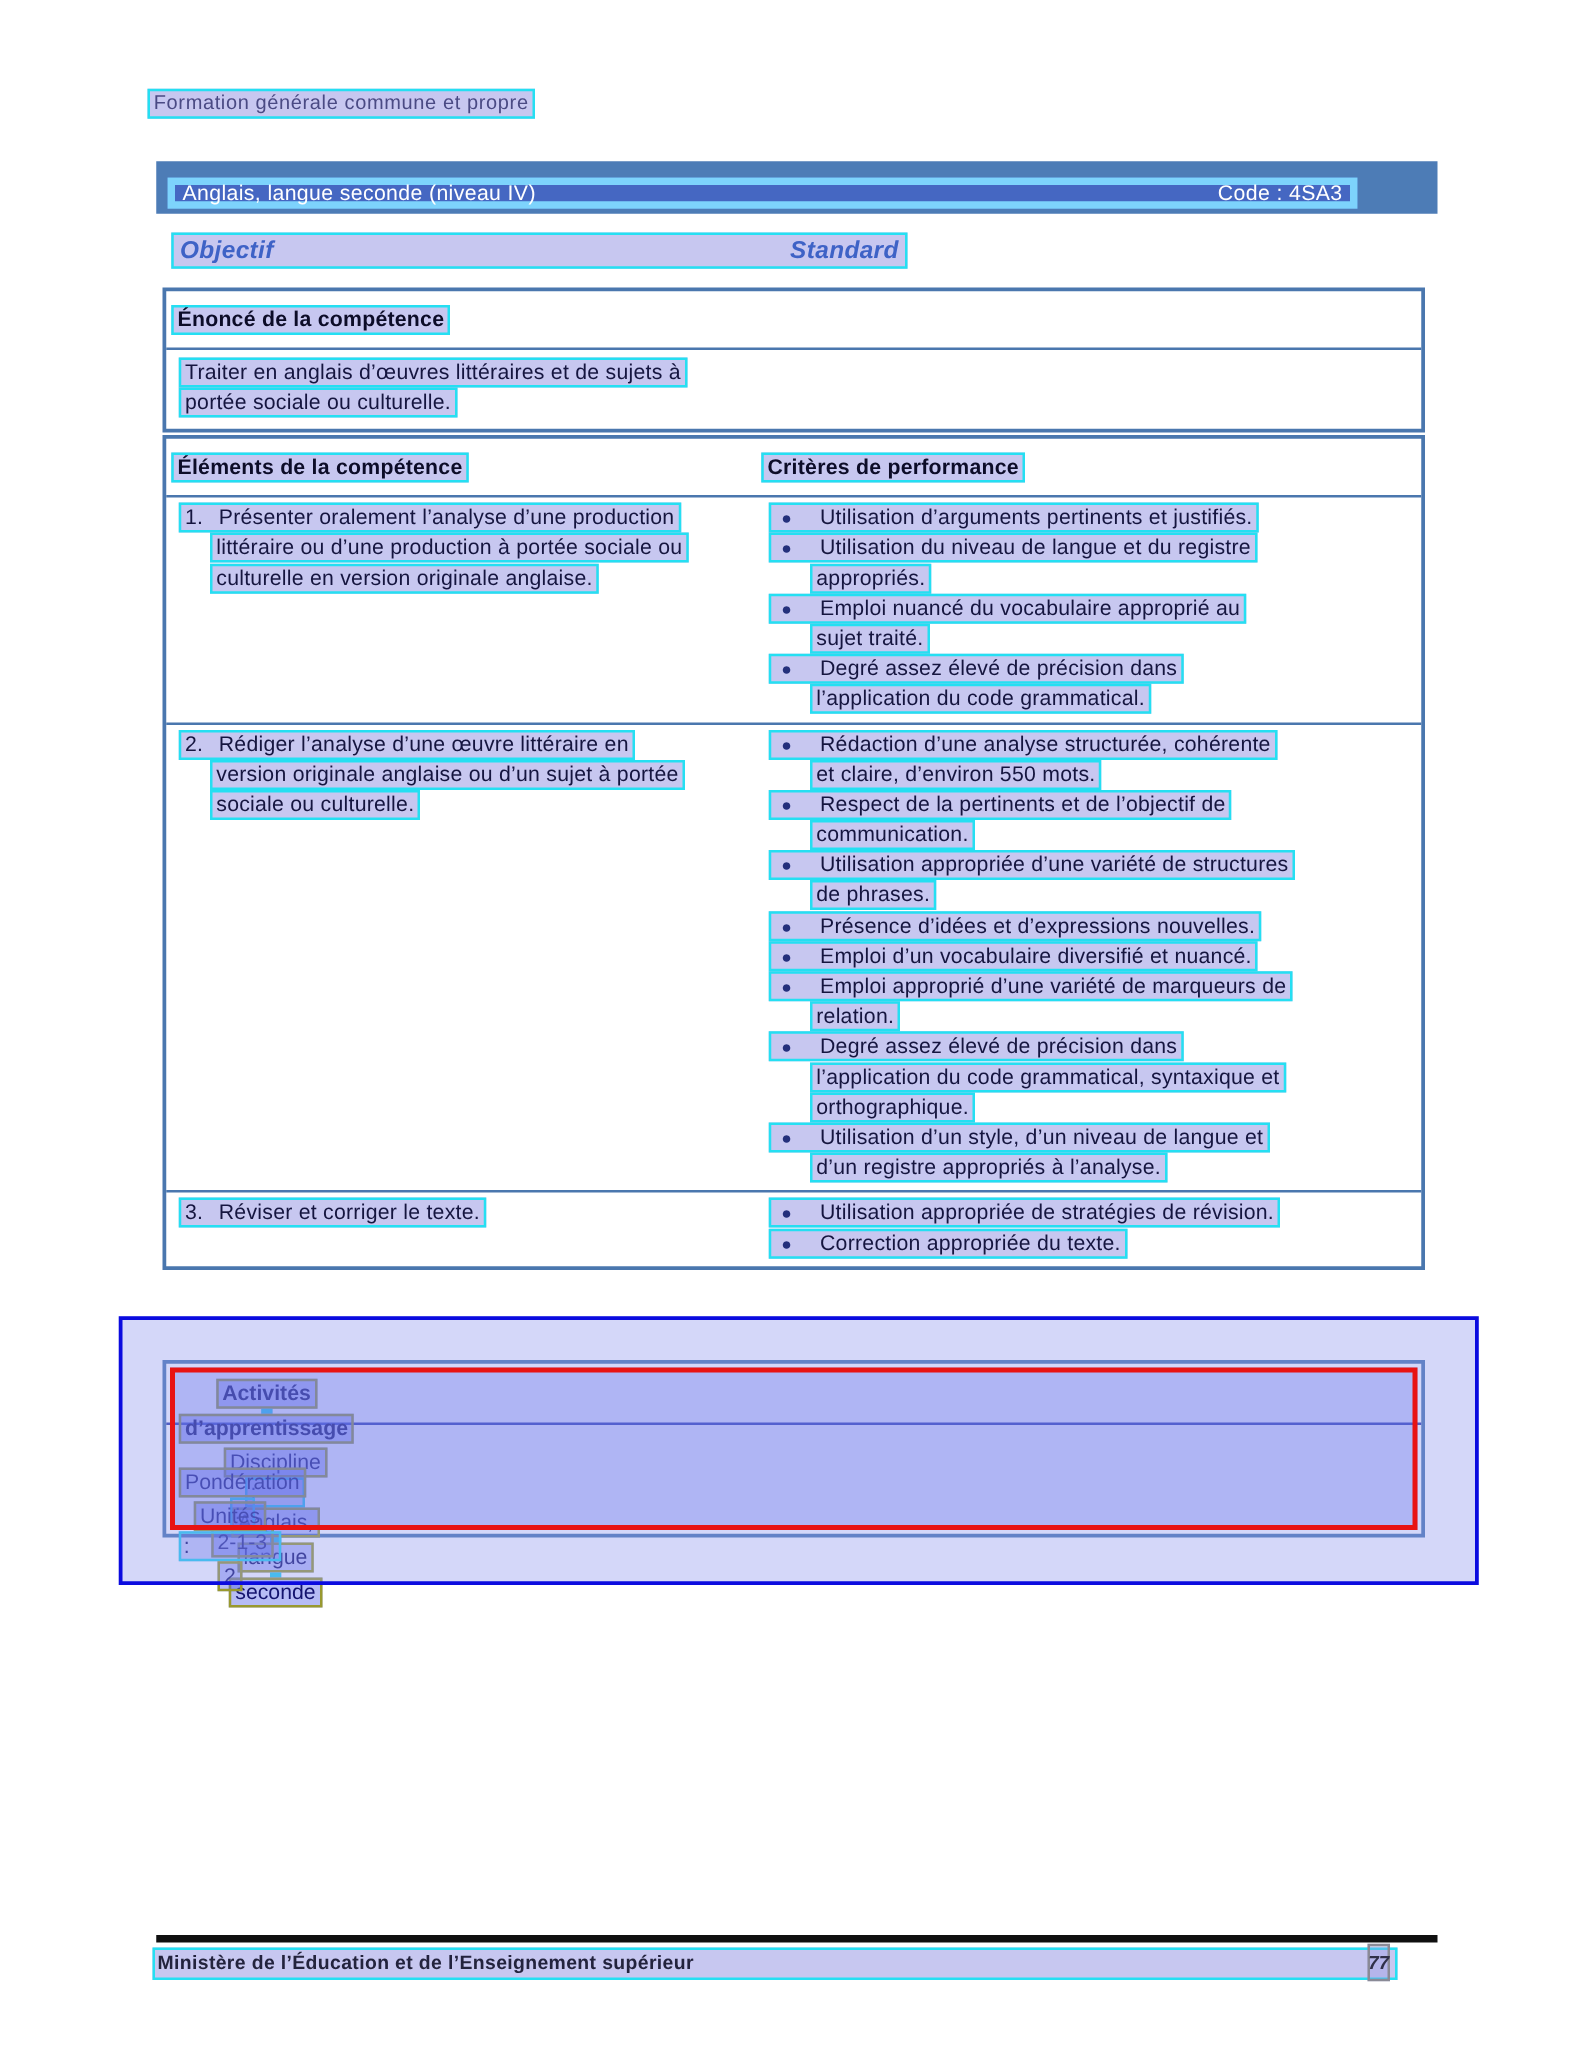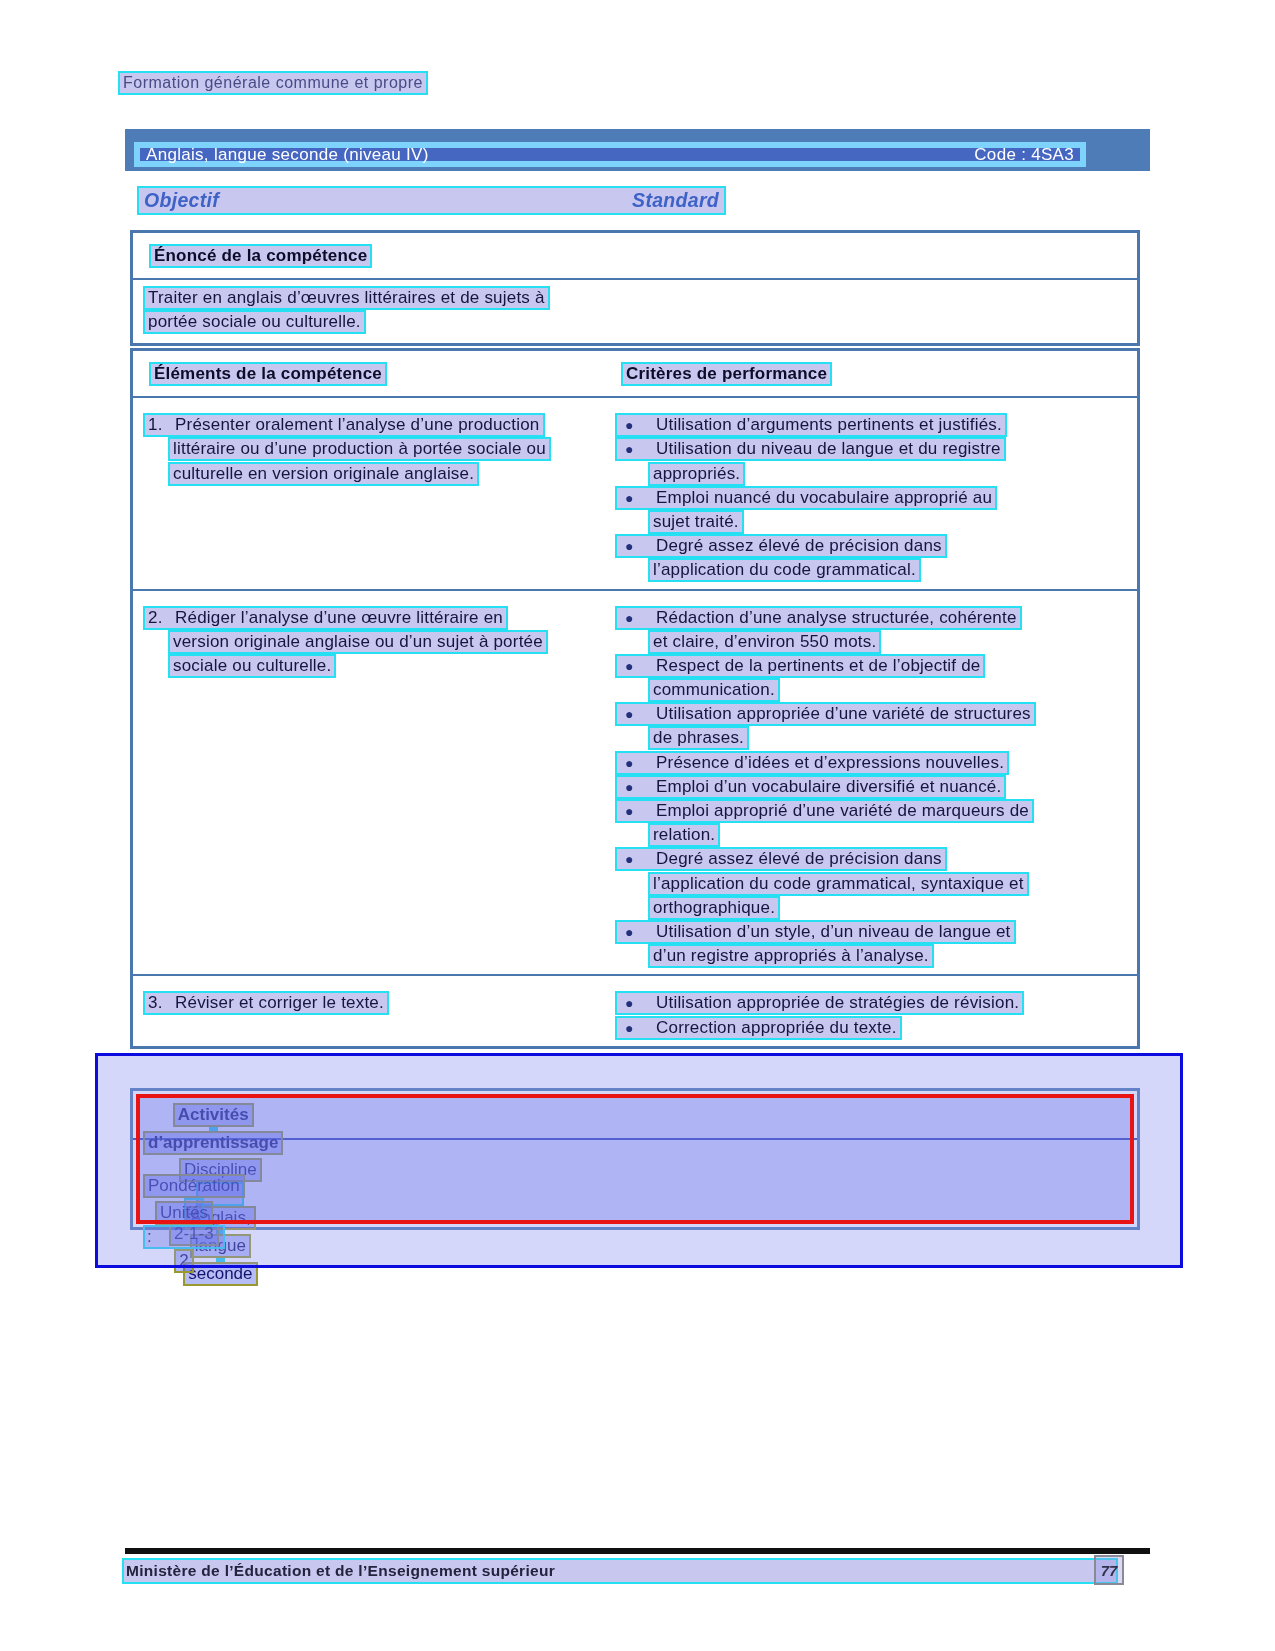--- a/index.html
+++ b/index.html
@@ -38,25 +38,25 @@
     position:absolute; left:137px; top:186px; width:589px; box-sizing:border-box;
     background:rgba(148,148,226,0.52); border:2px solid #25dff2; padding:1px 5px;
     display:flex; justify-content:space-between;
   }
   .obj span { font-weight:bold; font-style:italic; font-size:19.5px; color:#3e62c6; letter-spacing:0.3px; }
 
   
   .tbl { position:absolute; left:130px; width:1010px; border:3px solid #4a77ae; box-sizing:border-box; background:transparent; }
   .tbl-enonce { top:230px; }
   .tbl-main   { top:348px; }
-  .thead { display:flex; padding:11px 16px 10px; border-bottom:2px solid #4a77ae; }
+  .thead { display:flex; padding:11px 4px 10px; border-bottom:2px solid #4a77ae; }
   .thead .h1 { flex:0 0 472px; }
   .thead .h2 { flex:1; }
   .tbody1 { padding:6px 10px 8px; }
-  .trow { display:flex; padding:15px 10px 6px;justify-content:space-between; }
+  .trow { display:flex; padding:4px 10px 6px;justify-content:space-between; }
   .trow + .trow { border-top:2px solid #4a77ae; }
   .cl { flex:0 0 472px; }
   .cr { flex:1; }
 
   
   .annot-outer {
     position:absolute; left:95px; top:1053px; width:1088px; height:215px;
     border:3px solid #0b0bdf; background:rgba(142,150,240,0.38);
     box-sizing:border-box; z-index:5; pointer-events:none;
   }
@@ -90,21 +90,21 @@
 
   
   .f-rule { position:absolute; left:125px; top:1548px; width:1025px; height:6px; background:#101010; }
   .f-hl {
     position:absolute; left:122px; top:1558px; width:996px; height:26px;
     background:rgba(148,148,226,0.52); border:2px solid #25dff2; box-sizing:border-box;
     display:flex; align-items:center;
   }
   .f-hl span { font-weight:bold; font-size:15.5px; color:#23233d; padding-left:2px; letter-spacing:0.3px; }
   .f-page {
-    position:absolute; left:1094px; top:1555px; width:30px; height:30px;
+    position:absolute; left:1094px; top:1555px; width:18px; height:30px;
     border:2px solid #8a8a96; box-sizing:border-box; background:rgba(148,148,226,0.35);
     display:flex; align-items:center; justify-content:center;
     font-weight:bold; font-style:italic; font-size:15px; color:#30304a; z-index:6;
   }
 </style>
 </head>
 <body>
 
 <div class="page">
 

